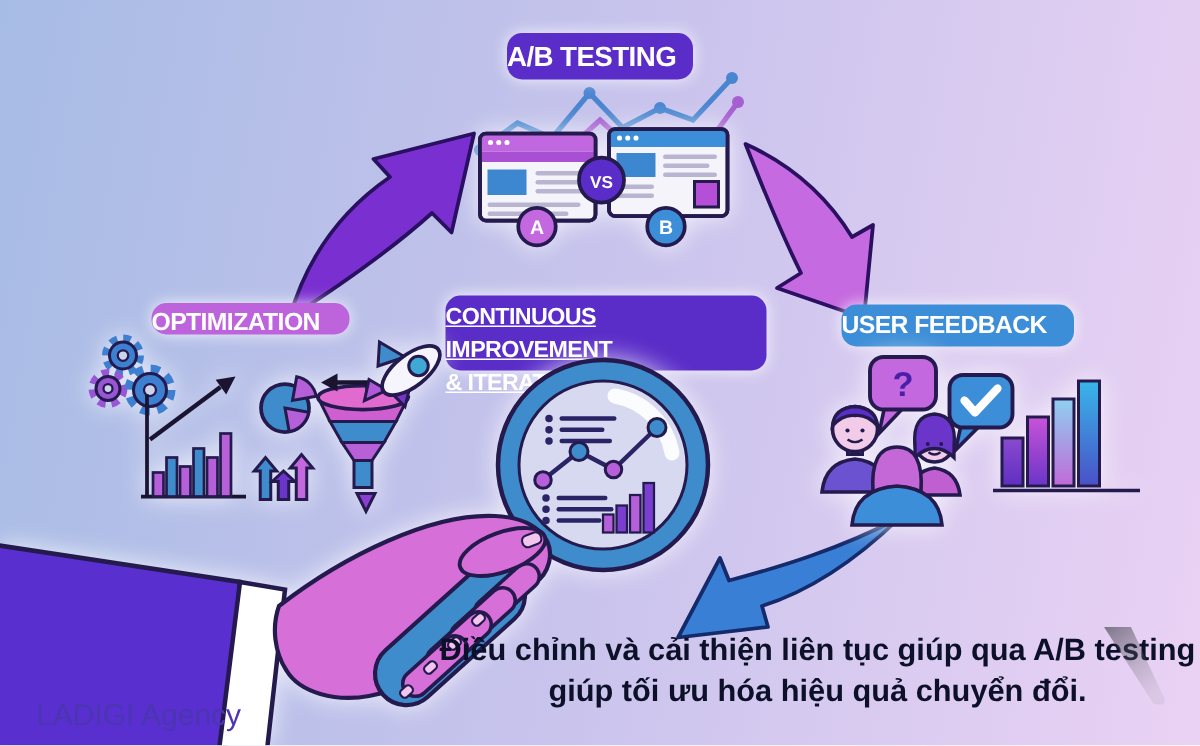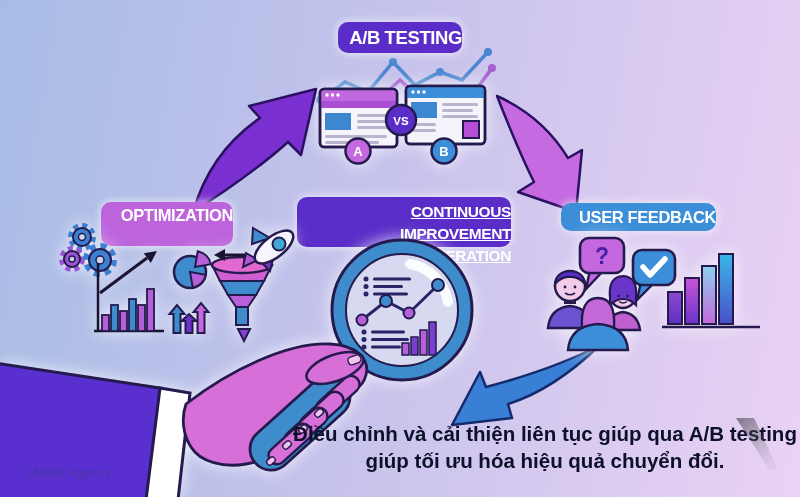--- a/index.html
+++ b/index.html
@@ -1,33 +1,33 @@
 <!DOCTYPE html>
 <html><head>
 <meta charset="utf-8">
 <style>
   html,body{margin:0;padding:0;}
   body{font-family:"Liberation Sans",sans-serif;}
   #stage{position:relative;width:800px;height:497px;overflow:hidden;
     background:linear-gradient(100deg,#a7bce5 0%,#c7c3ec 48%,#ead2f4 100%);}
   .abs{position:absolute;}
-  .badge{position:absolute;color:#fff;font-weight:bold;text-align:right;
+  .badge{position:absolute;color:#fff;font-weight:bold;text-align:left;
     border-radius:10px;letter-spacing:-0.4px;
     box-shadow:0 0 10px rgba(255,255,255,0.8);}
   .badge-ab{left:338px;top:22px;width:124px;height:31px;line-height:31px;
     font-size:18.5px;background:#5a2dc8;}
-  .badge-opt{left:101px;top:202px;width:132px;height:44px;line-height:27px;
+  .badge-opt{left:101px;top:202px;width:132px;height:21px;line-height:27px;
     font-size:16.5px;background:#bd64dc;}
   .badge-cont{left:297px;top:197px;width:214px;height:50px;font-size:15.5px;
     line-height:22px;background:#5a2dc8;padding-top:4px;box-sizing:border-box;text-decoration:underline;}
   .badge-uf{left:561px;top:203px;width:155px;height:28px;line-height:28px;
     font-size:16.5px;background:#3d8ed8;}
   .caption{left:290px;top:421px;width:510px;text-align:center;
     font-size:20.5px;font-weight:bold;color:#0c1028;line-height:26.5px;}
-  .watermark{left:24px;top:466px;font-size:12px;font-weight:700;color:#4b35b0;}
+  .watermark{left:24px;top:466px;font-size:20px;font-weight:400;color:#4b35b0;}
   .glow{filter:drop-shadow(0 0 8px rgba(255,255,255,0.75));}
   svg text{font-family:"Liberation Sans",sans-serif;font-weight:bold;}
 </style>
 </head>
 <body>
 
 <div id="stage">
 
   <svg class="abs" style="left:312px;top:46px;" width="195" height="68" viewBox="0 0 195 68">
     <polyline points="13,62 40,49 63,57 88,34 110,54 136,46 158,52 180,22" fill="none" stroke="#a55fd0" stroke-width="3.5"></polyline>

